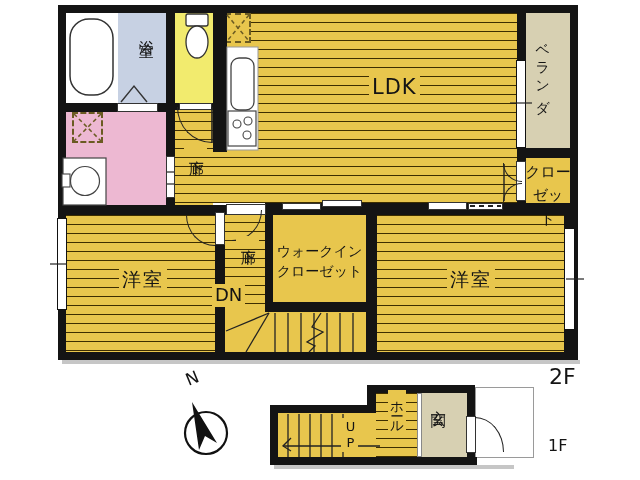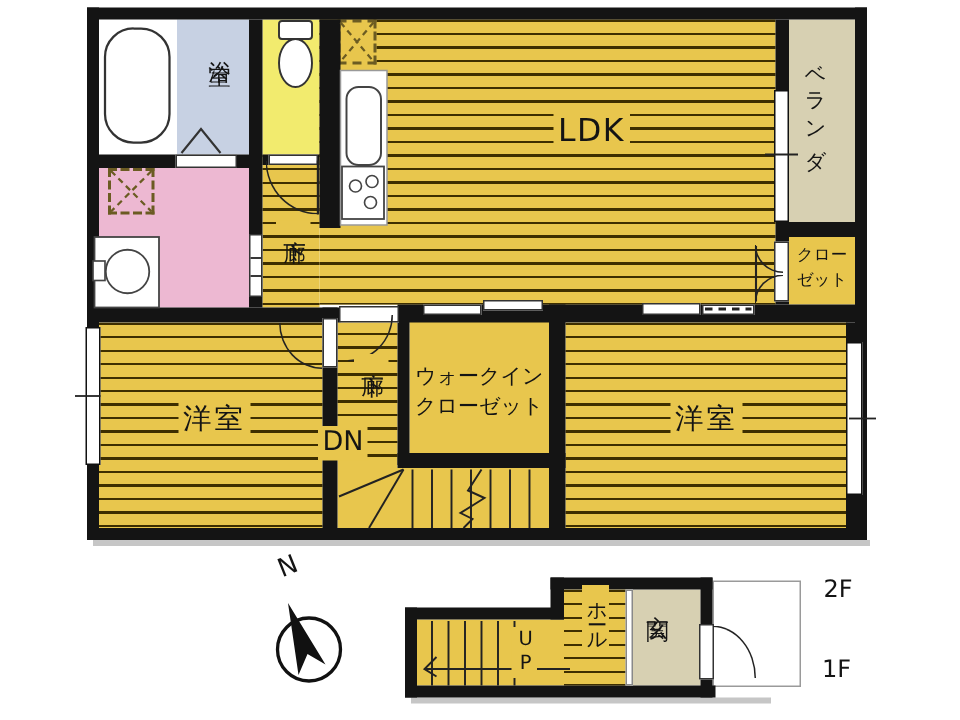--- a/index.html
+++ b/index.html
@@ -186,28 +186,28 @@
     <g>
       <circle cx="206" cy="433" r="21" fill="#ffffff" stroke="#111" stroke-width="2.2"></circle>
       <path d="M192,402 L217,443 L205,436 L199,450 Z" fill="#111"></path>
     </g>
   </svg>
 
   <div class="label v" style="left:137px;top:28px;font-size:15px;letter-spacing:3px;">浴室</div>
   <div class="label v lbg" style="left:184px;top:147px;font-size:15px;letter-spacing:3px;">廊下</div>
   <div class="label lbg" style="left:345px;top:74px;font-size:21px;letter-spacing:1px;margin-left:24px;">LDK</div>
   <div class="label v" style="left:535px;top:33px;font-size:14px;letter-spacing:3px;">ベランダ</div>
-  <div class="label pre" style="left:525px;top:161px;width:46px;font-size:11px;line-height:1.55;">クロー
+  <div class="label pre" style="left:525px;top:161px;width:46px;font-size:15px;line-height:1.55;">クロー
 ゼット</div>
   <div class="label v lbg" style="left:236px;top:236px;font-size:15px;letter-spacing:3px;">廊下</div>
   <div class="label lbg" style="left:212px;top:284px;font-size:18px;">DN</div>
   <div class="label pre" style="left:272px;top:241px;width:95px;font-size:14px;line-height:1.45;">ウォークイン
 クローゼット</div>
   <div class="label lbg" style="left:119px;top:268px;font-size:19px;letter-spacing:2px;">洋室</div>
   <div class="label lbg" style="left:447px;top:268px;font-size:19px;letter-spacing:2px;">洋室</div>
-  <div class="label" style="left:549px;top:384px;font-size:16px;">2F</div>
+  <div class="label" style="left:549px;top:364px;font-size:22px;">2F</div>
   <div class="label" style="left:548px;top:437px;font-size:16px;">1F</div>
   <div class="label v lbg" style="left:388px;top:390px;font-size:13.5px;letter-spacing:2px;padding:2px 1px;">ホール</div>
   <div class="label v" style="left:429px;top:398px;font-size:15px;letter-spacing:4px;">玄関</div>
   <div class="label vu lbg" style="left:341px;top:418px;font-size:13px;letter-spacing:1px;padding:1px 1px;">UP</div>
   <div class="label" style="left:186px;top:369px;font-size:17px;transform:rotate(-22deg);">N</div>
 
 </div>
 
 </body></html>

